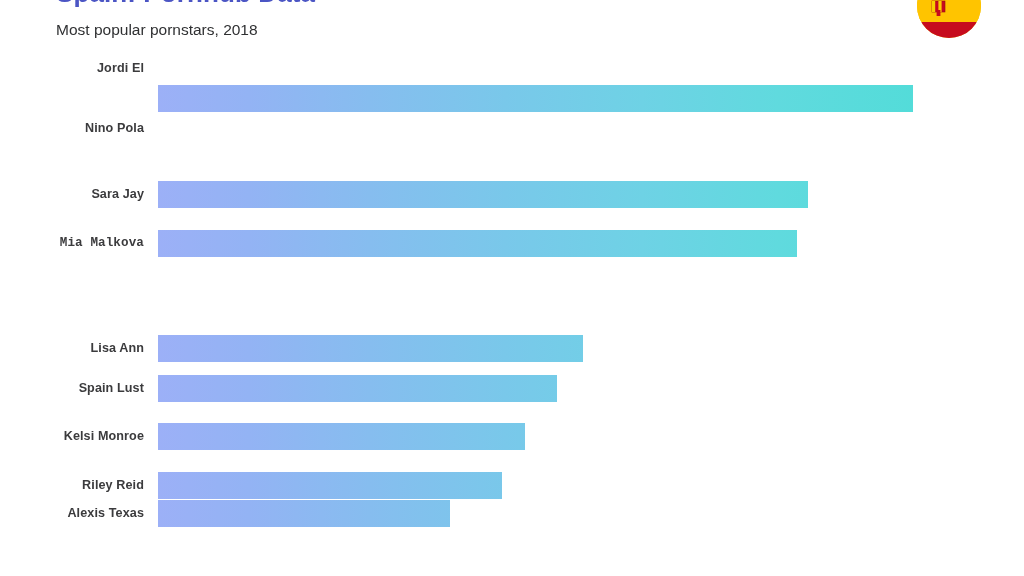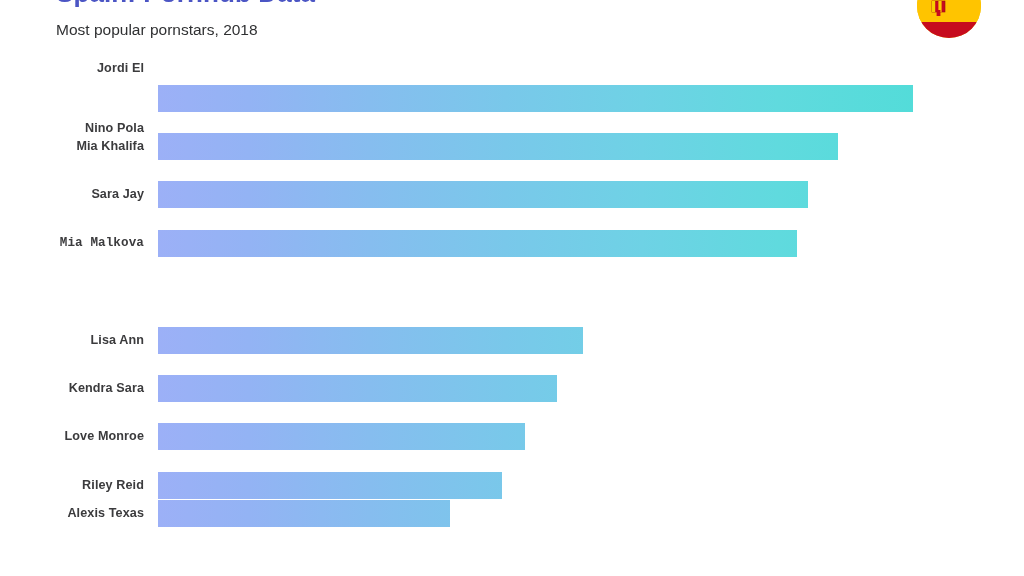--- a/index.html
+++ b/index.html
@@ -175,73 +175,63 @@
       <div class="bar-label">
         <span>Jordi El</span>
         <span>Nino Pola</span>
       </div>
       <div class="bar-track">
         <div class="bar-fill" title="100" style="width: 755px;">
           <div class="bar-gradient"></div>
         </div>
       </div>
     </div>
-    <div class="bar-row" style="top: 56.4px;">
-      <div class="bar-label">
-        <span>Mia Khalifa</span>
-      </div>
-      <div class="bar-track">
-        <div class="bar-fill" title="90" style="width: 680px;">
-          <div class="bar-gradient"></div>
-        </div>
-      </div>
-    </div>
     <div class="bar-row" style="top: 104.8px;">
       <div class="bar-label">
         <span>Sara Jay</span>
       </div>
       <div class="bar-track">
         <div class="bar-fill" title="86" style="width: 650px;">
           <div class="bar-gradient"></div>
         </div>
       </div>
     </div>
     <div class="bar-row" style="top: 153.2px; font-family: Liberation Mono, monospace;">
       <div class="bar-label">
         <span>Mia Malkova</span>
       </div>
       <div class="bar-track">
         <div class="bar-fill" title="85" style="width: 639px;">
           <div class="bar-gradient"></div>
         </div>
       </div>
     </div>
-    <div class="bar-row" style="top: 250px;">
+    <div class="bar-row" style="top: 258px;">
       <div class="bar-label">
         <span>Lisa Ann</span>
       </div>
       <div class="bar-track">
         <div class="bar-fill" title="56" style="width: 425px;">
           <div class="bar-gradient"></div>
         </div>
       </div>
     </div>
     <div class="bar-row" style="top: 298.4px;">
       <div class="bar-label">
-        <span>Kendra Sara</span>
+        <span>Spain Lust</span>
       </div>
       <div class="bar-track">
         <div class="bar-fill" title="53" style="width: 399px;">
           <div class="bar-gradient"></div>
         </div>
       </div>
     </div>
     <div class="bar-row" style="top: 346.8px;">
       <div class="bar-label">
-        <span>Love Monroe</span>
+        <span>Kelsi Monroe</span>
       </div>
       <div class="bar-track">
         <div class="bar-fill" title="49" style="width: 367px;">
           <div class="bar-gradient"></div>
         </div>
       </div>
     </div>
     <div class="bar-row" style="top: 395.2px;">
       <div class="bar-label">
         <span>Riley Reid</span>

